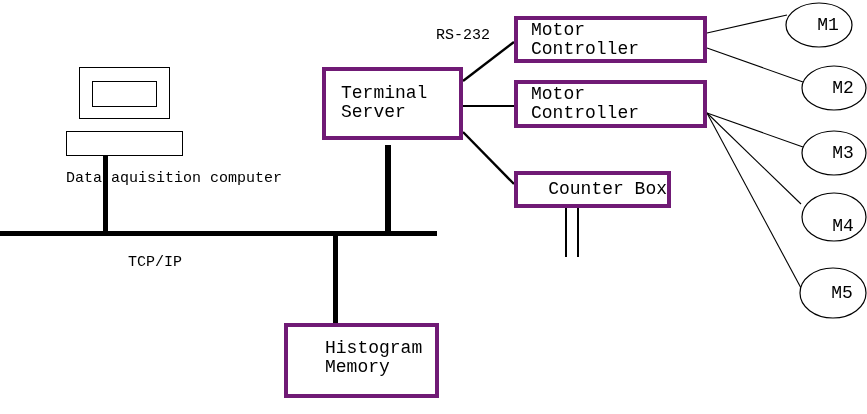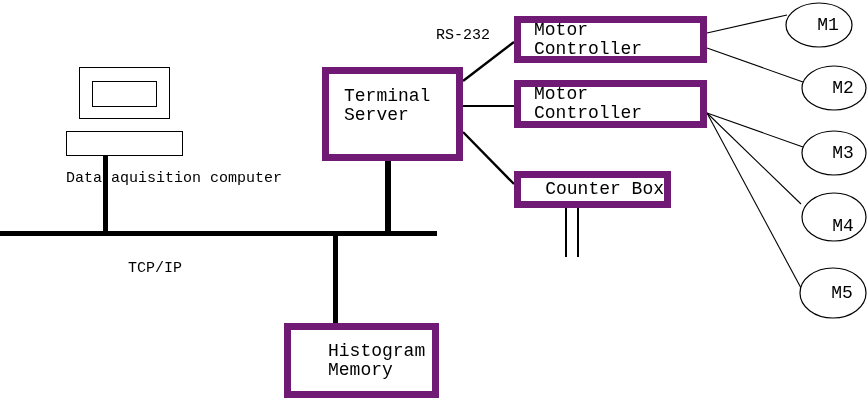--- a/index.html
+++ b/index.html
@@ -8,40 +8,40 @@
     width:867px;height:414px;
     background:#fff;
     overflow:hidden;
     font-family:"Liberation Mono","DejaVu Sans Mono",monospace;
     color:#000;
   }
   .canvas svg{position:absolute;left:0;top:0;}
   .box{
     position:absolute;
     box-sizing:border-box;
-    border:7px solid #701a75;
+    border:4px solid #701a75;
     background:#fff;
     font-size:18px;
     line-height:19px;
     display:flex;
     align-items:center;
     white-space:normal;
   }
   .box.toppad{align-items:flex-start;}
   .rect{position:absolute;box-sizing:border-box;border:1px solid #000;background:#fff;}
   .lbl{position:absolute;font-size:15px;line-height:18px;white-space:pre;}
   .mlbl{position:absolute;font-size:18px;line-height:20px;text-align:center;width:84px;}
 </style>
 </head>
 <body>
 
 <div class="canvas">
 
   <div class="lbl" style="left:66px;top:170px;">Data aquisition computer</div>
-  <div class="lbl" style="left:128px;top:260px;">TCP/IP</div>
+  <div class="lbl" style="left:128px;top:254px;">TCP/IP</div>
   <div class="lbl" style="left:436px;top:27px;">RS-232</div>
 
   <svg width="867" height="414" viewBox="0 0 867 414">
 
     <line x1="0" y1="233.5" x2="437" y2="233.5" stroke="#000" stroke-width="5" shape-rendering="crispEdges"></line>
     <line x1="105.5" y1="154" x2="105.5" y2="236" stroke="#000" stroke-width="5" shape-rendering="crispEdges"></line>
     <line x1="388" y1="145" x2="388" y2="236" stroke="#000" stroke-width="6" shape-rendering="crispEdges"></line>
     <line x1="335.5" y1="232" x2="335.5" y2="323" stroke="#000" stroke-width="5" shape-rendering="crispEdges"></line>
 
     <line x1="463" y1="81" x2="514" y2="42" stroke="#000" stroke-width="2.4"></line>
@@ -61,21 +61,21 @@
     <ellipse cx="834" cy="88" rx="32" ry="22" fill="#fff" stroke="#000" stroke-width="1.2"></ellipse>
     <ellipse cx="834" cy="153" rx="32" ry="22" fill="#fff" stroke="#000" stroke-width="1.2"></ellipse>
     <ellipse cx="834" cy="217" rx="32" ry="24" fill="#fff" stroke="#000" stroke-width="1.2"></ellipse>
     <ellipse cx="833" cy="293" rx="33" ry="25" fill="#fff" stroke="#000" stroke-width="1.2"></ellipse>
   </svg>
 
   <div class="rect" style="left:79px;top:67px;width:91px;height:52px;"></div>
   <div class="rect" style="left:92px;top:81px;width:65px;height:26px;"></div>
   <div class="rect" style="left:66px;top:131px;width:117px;height:25px;"></div>
 
-  <div class="box toppad" style="left:322px;top:67px;width:141px;height:94px;padding:13px 0 0 15px;">
+  <div class="box toppad" style="left:322px;top:67px;width:141px;height:73px;padding:13px 0 0 15px;">
     <span>Terminal Server</span>
   </div>
 
   <div class="box" style="left:514px;top:16px;width:193px;height:47px;padding-left:13px;">
     <span>Motor Controller</span>
   </div>
 
   <div class="box" style="left:514px;top:80px;width:193px;height:48px;padding-left:13px;">
     <span>Motor Controller</span>
   </div>

